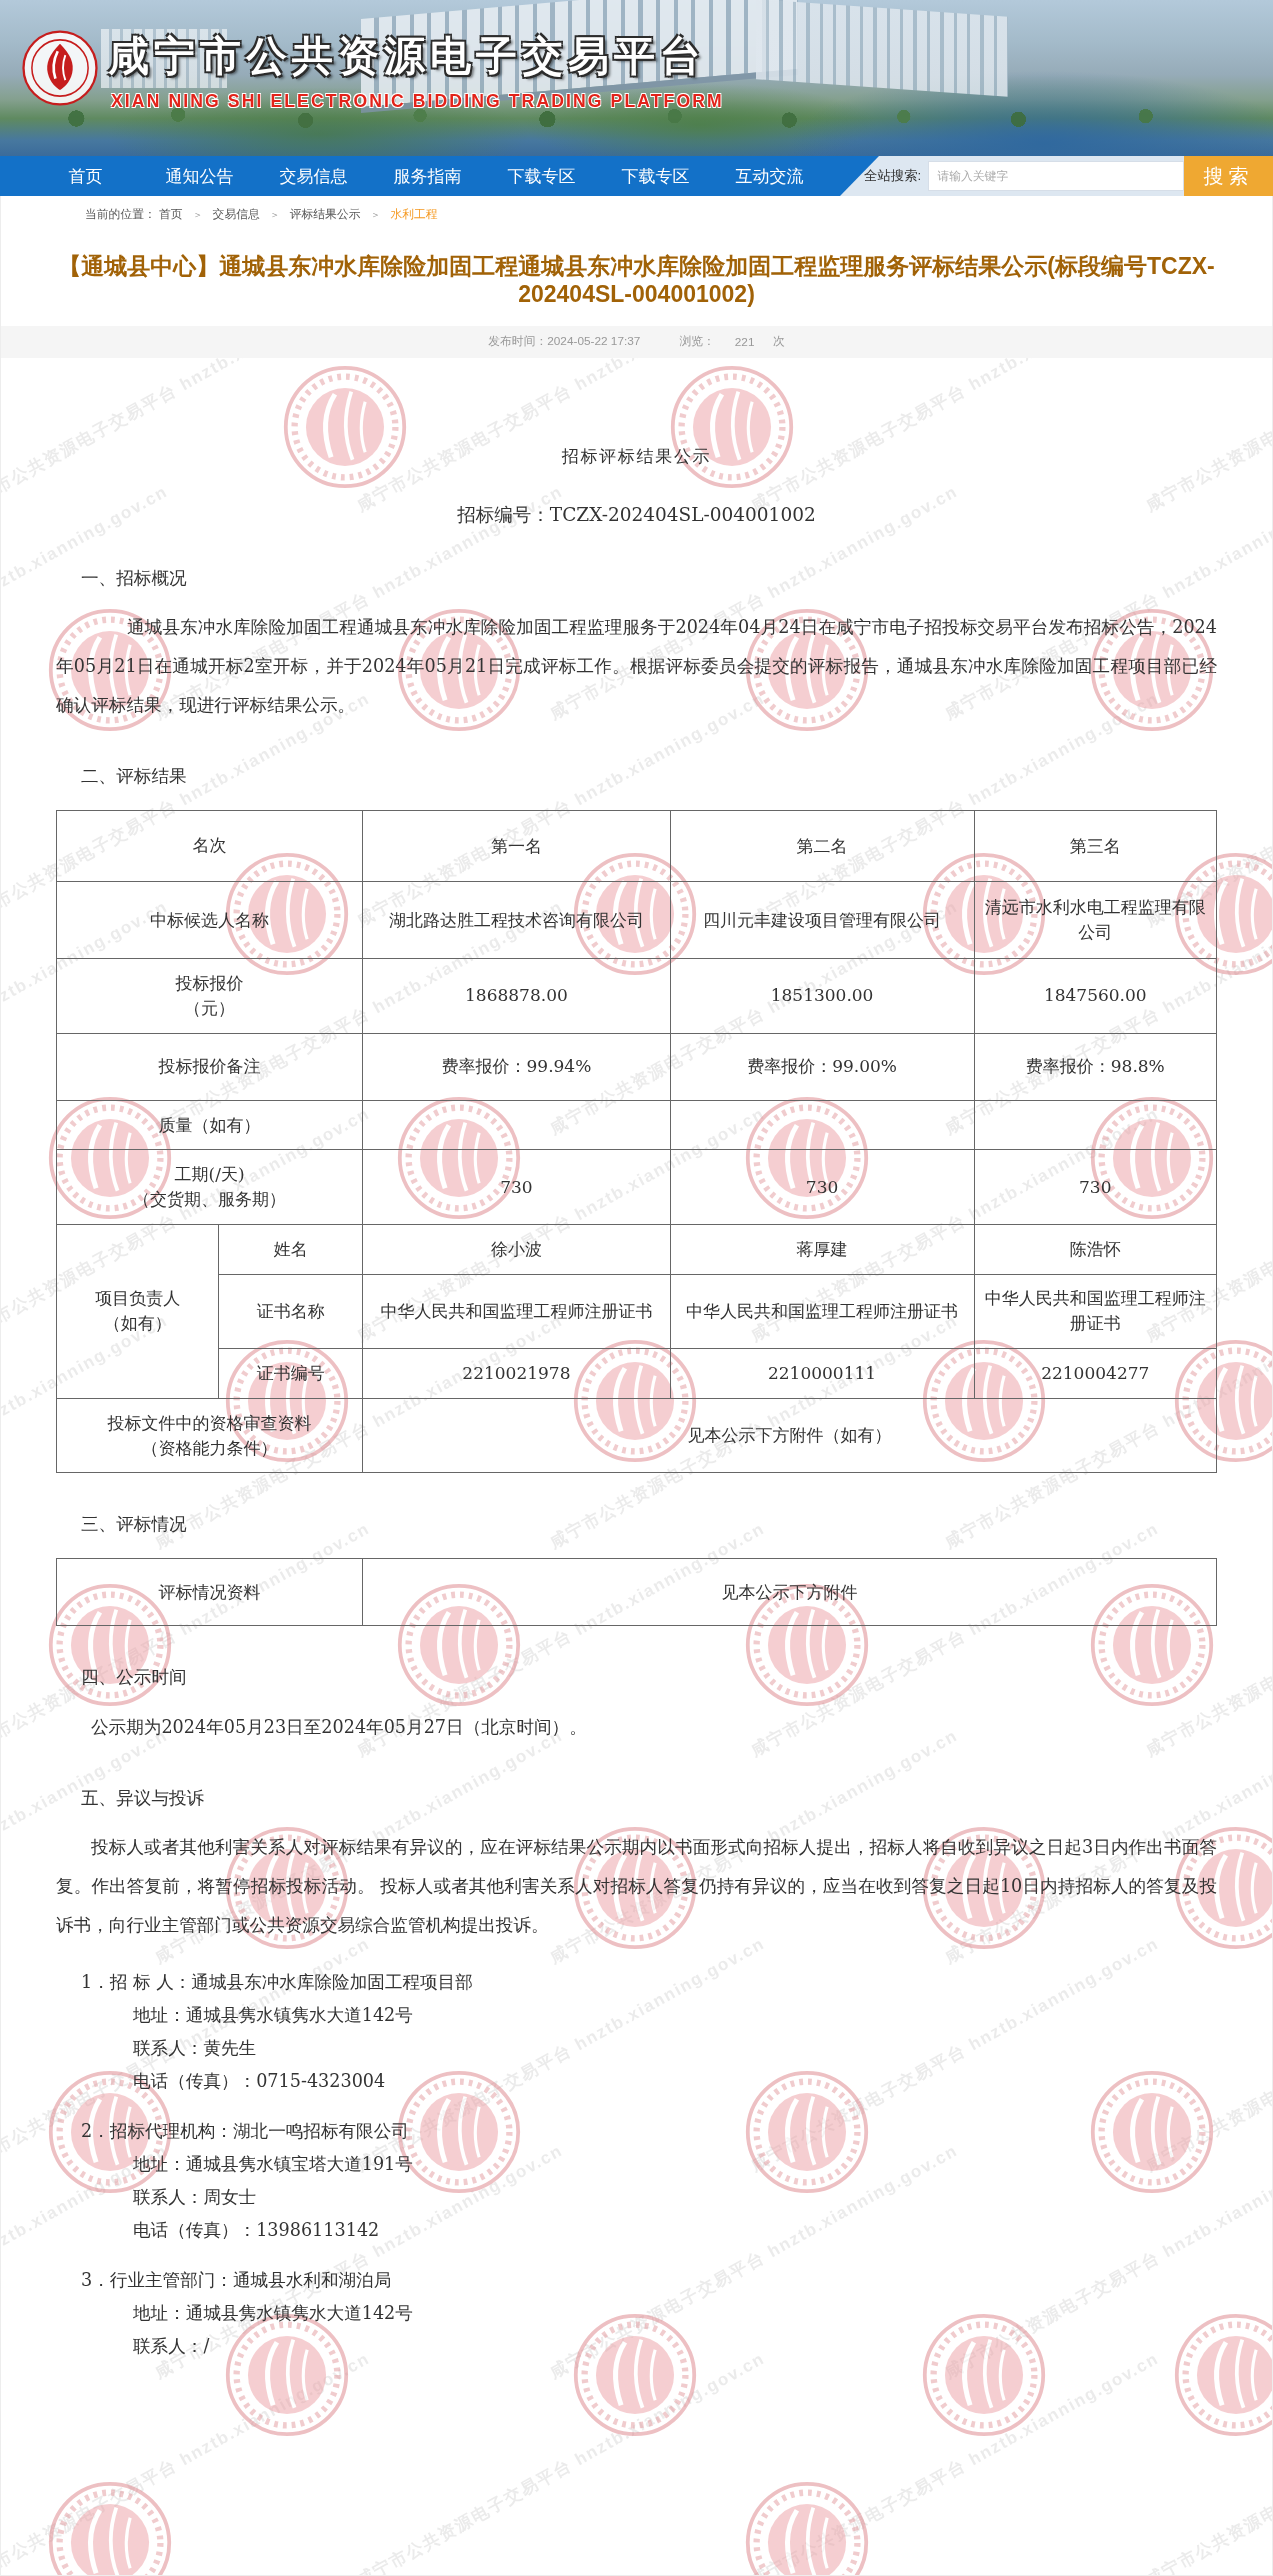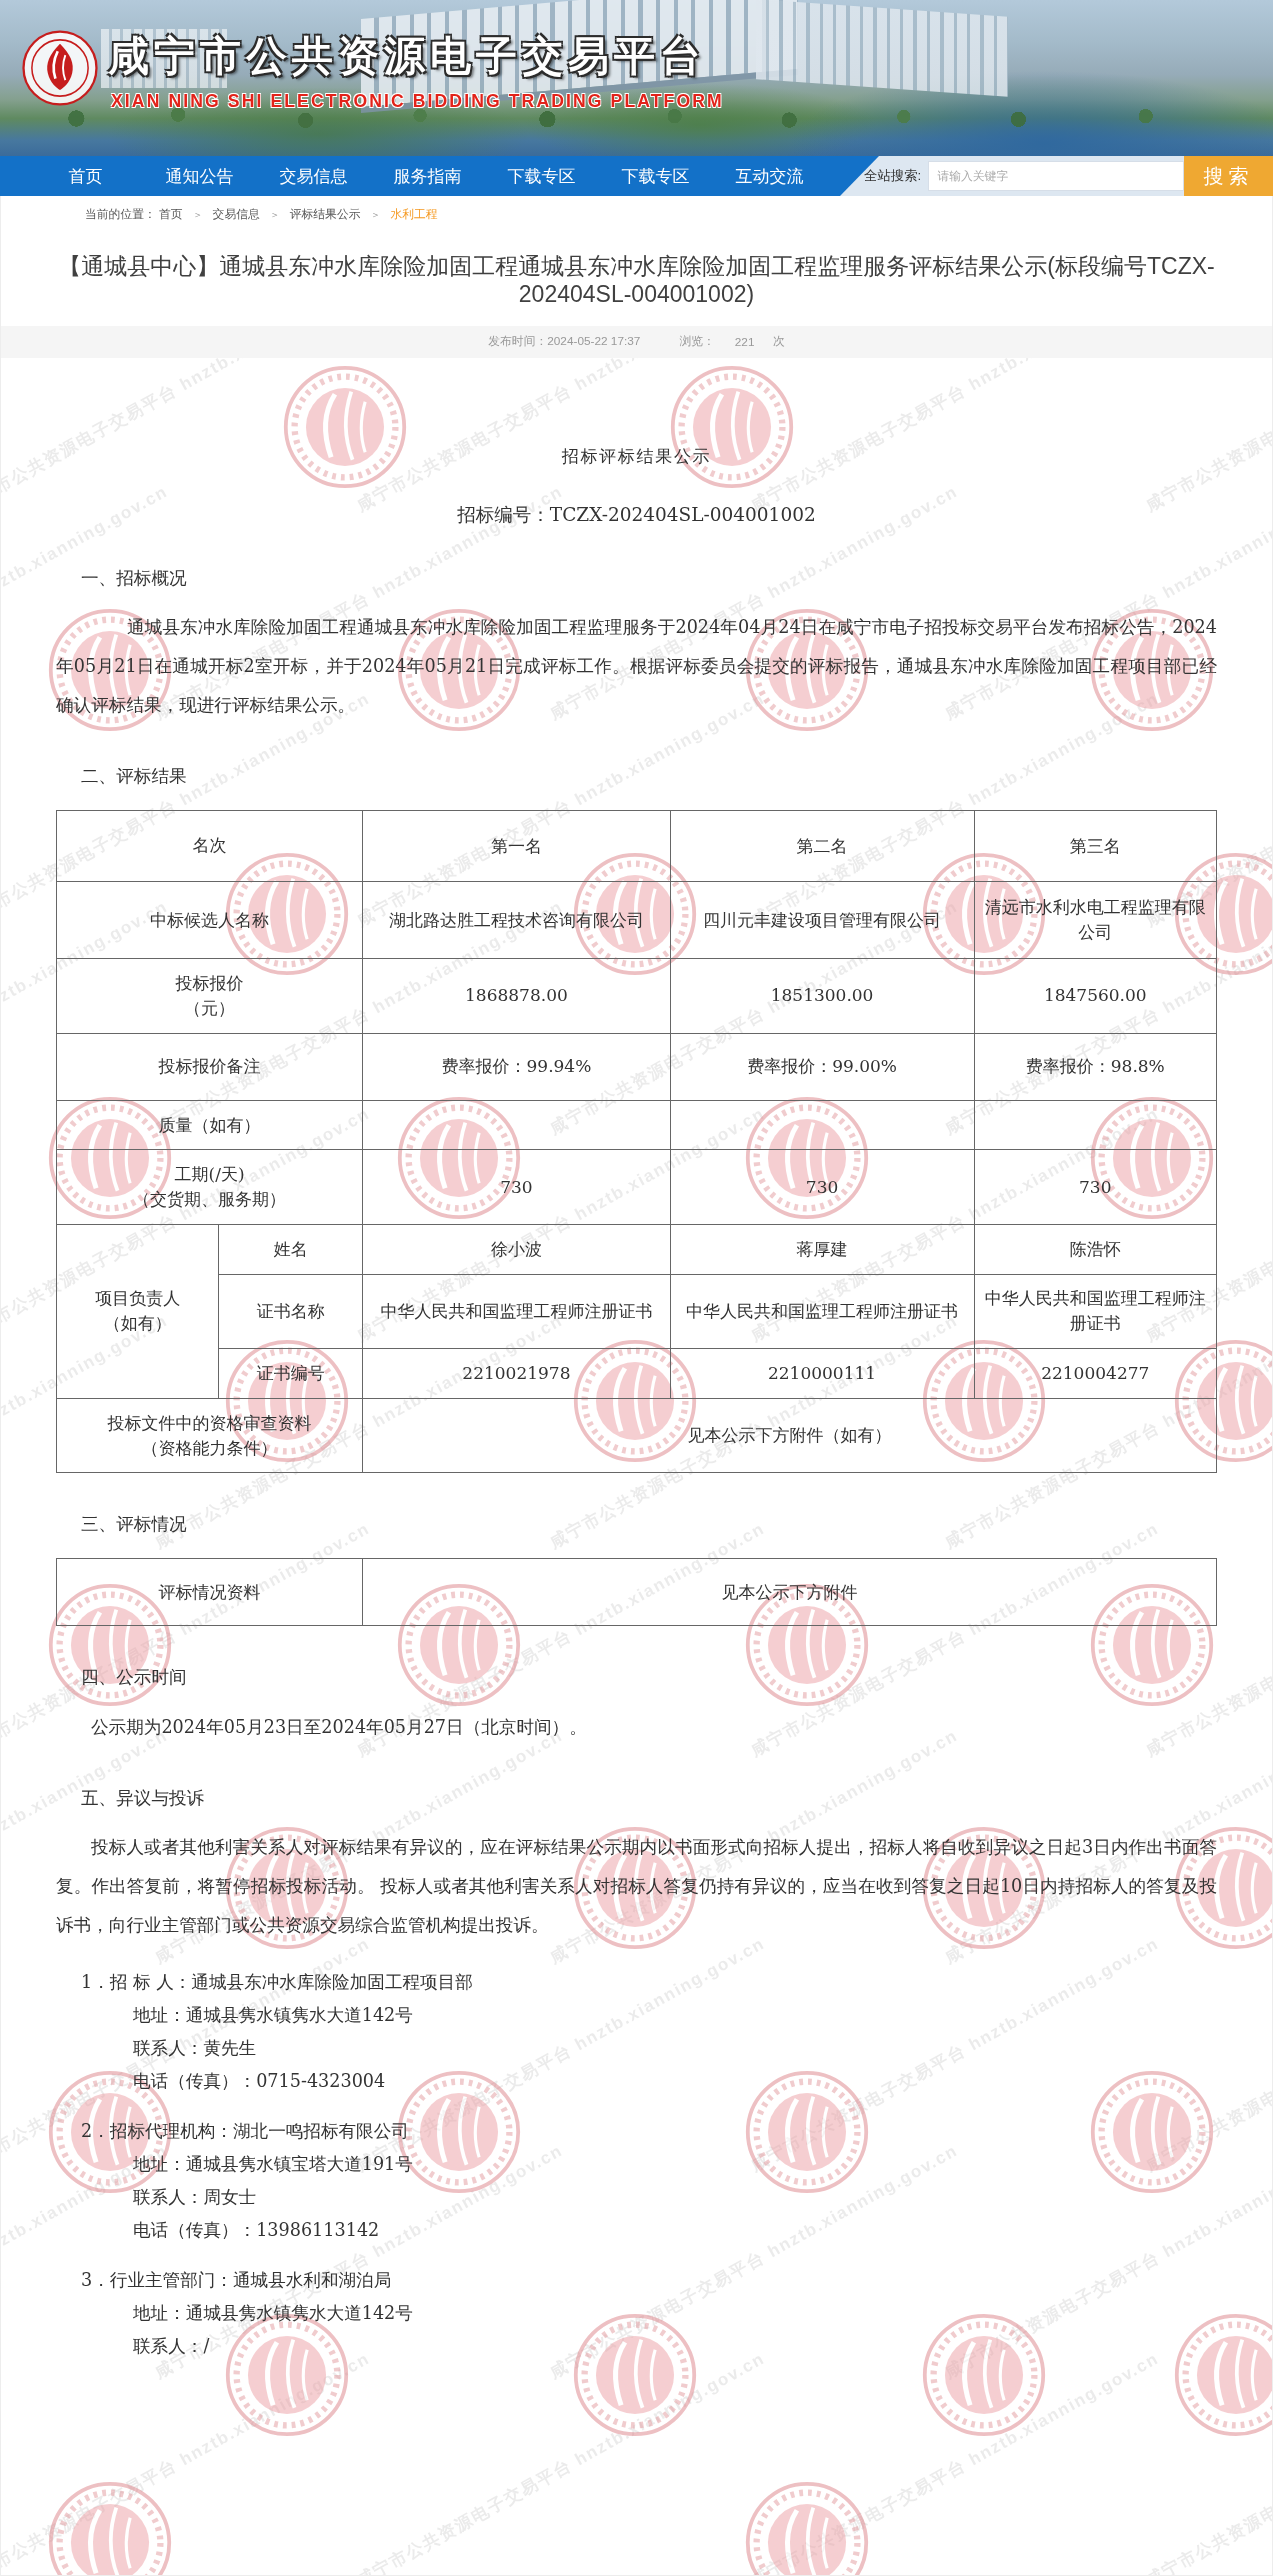--- a/index.html
+++ b/index.html
@@ -59,22 +59,22 @@
     color:#fff; font-size:20px; cursor:pointer; letter-spacing:5px; }
 
   
   .crumb-bar { border:0.8px solid #ededed; border-top:none; }
   .breadcrumb { padding:11px 0 10px 84px; font-size:11.8px; color:#555; background:#fff; }
   .breadcrumb .sep { margin:0 6.7px; color:#888; font-size:10px; }
   .crumb-link { color:#555; text-decoration:none; cursor:pointer; }
   .crumb-current { color:#f59a23; text-decoration:none; cursor:pointer; }
 
   
-  .page-title { padding:18.5px 17px 17px; text-align:center; font-size:23px; font-weight:normal;
-    color:#404040; line-height:28.6px; }
+  .page-title { padding:18.5px 17px 17px; text-align:center; font-size:23px; font-weight:bold;
+    color:#a16207; line-height:28.6px; }
   .meta-bar { height:32px; background:#f5f5f5; display:flex; align-items:center; justify-content:center;
     font-size:11.8px; color:#999; }
   .meta-bar .gap1 { width:39px; } .meta-bar .gap2 { width:20px; } .meta-bar .gap3 { width:18.5px; }
 
   
   .doc { position:relative; min-height:2217px; background:#fff; overflow:hidden;
     font-family:"DejaVu Serif","Liberation Serif",serif; color:#333; }
   .doc-inner { position:relative; z-index:3; padding:87px 55px 22px; }
   .wm-layer,.stamp-layer { position:absolute; left:0; top:0; width:100%; height:100%; pointer-events:none; }
   .wm-layer { z-index:1; } .stamp-layer { z-index:2; }

